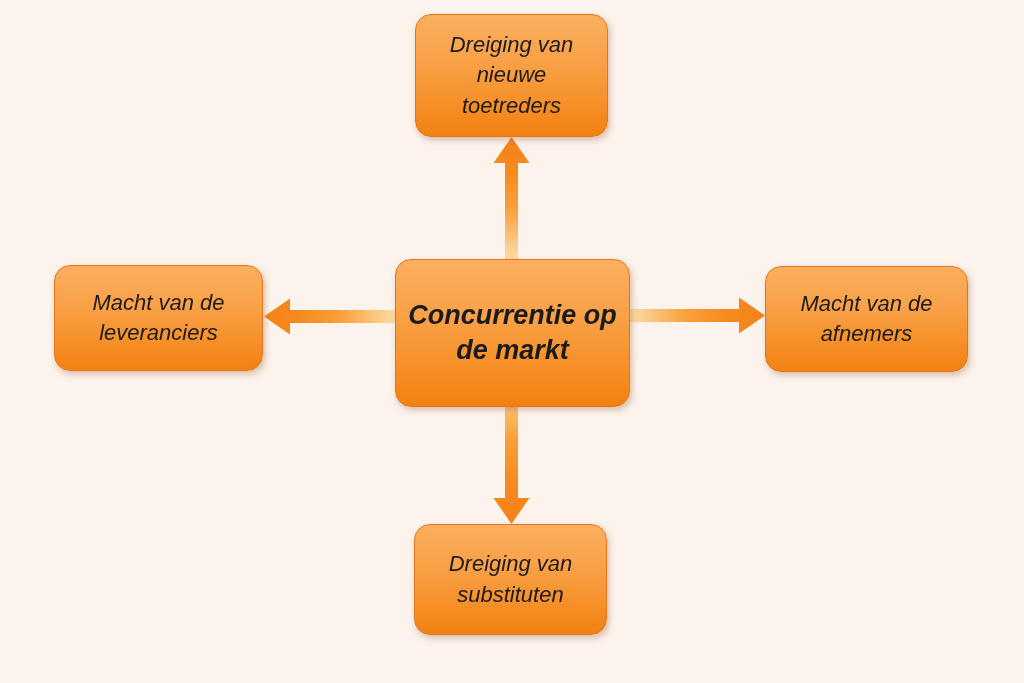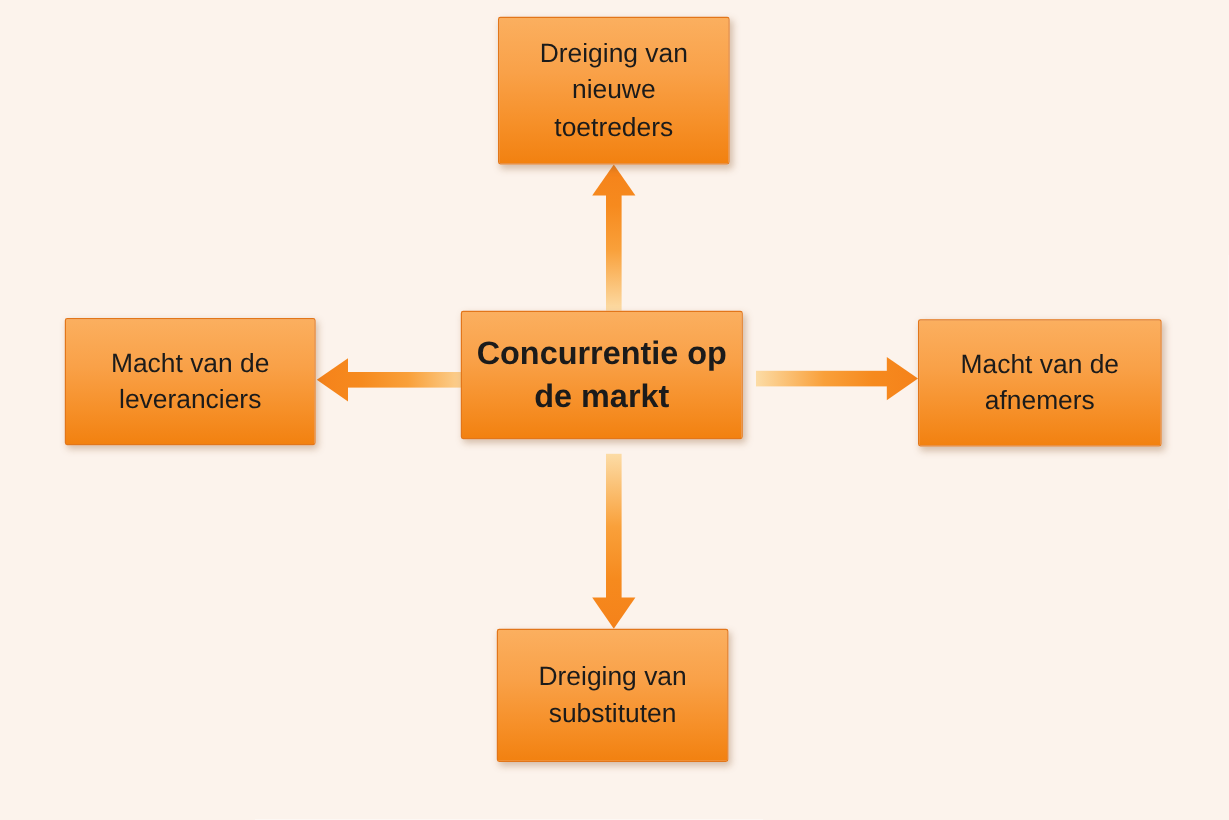--- a/index.html
+++ b/index.html
@@ -15,42 +15,43 @@
     font-family: "Liberation Sans", "DejaVu Sans", sans-serif;
   }
   .node {
     position: absolute;
     display: flex;
     align-items: center;
     justify-content: center;
     text-align: center;
     box-sizing: border-box;
     border: 1.5px solid var(--box-border, #e2761a);
-    border-radius: 2px;
+    border-radius: 16px;
     background: linear-gradient(180deg,
       var(--box-gradient-top, #fbaf5f) 0%,
       #f9a148 38%,
       #f69029 72%,
       var(--box-gradient-bottom, #f28110) 100%);
     box-shadow: 2px 3px 6px rgba(140, 90, 45, 0.35);
     color: var(--text-color, #1b1b1b);
+    font-style: italic;
   }
   .node-label {
     white-space: pre-line;
     font-size: 22px;
     line-height: 1.38;
     padding: 4px 8px;
   }
   .node-center .node-label {
     font-size: 27px;
     font-weight: 700;
     line-height: 1.3;
   }
   .node-top    { left: 415px; top: 14px;  width: 193px; height: 123px; }
-  .node-center { left: 384px; top: 259px; width: 235px; height: 107px; }
+  .node-center { left: 395px; top: 259px; width: 235px; height: 148px; }
   .node-left   { left: 54px;  top: 265px; width: 209px; height: 106px; }
   .node-right  { left: 765px; top: 266px; width: 203px; height: 106px; }
   .node-bottom { left: 414px; top: 524px; width: 193px; height: 111px; }
   .arrow {
     position: absolute;
     display: block;
   }
   .arrow-up    { left: 484px; top: 137px; }
   .arrow-down  { left: 484px; top: 378px; }
   .arrow-left  { left: 264px; top: 289px; }

